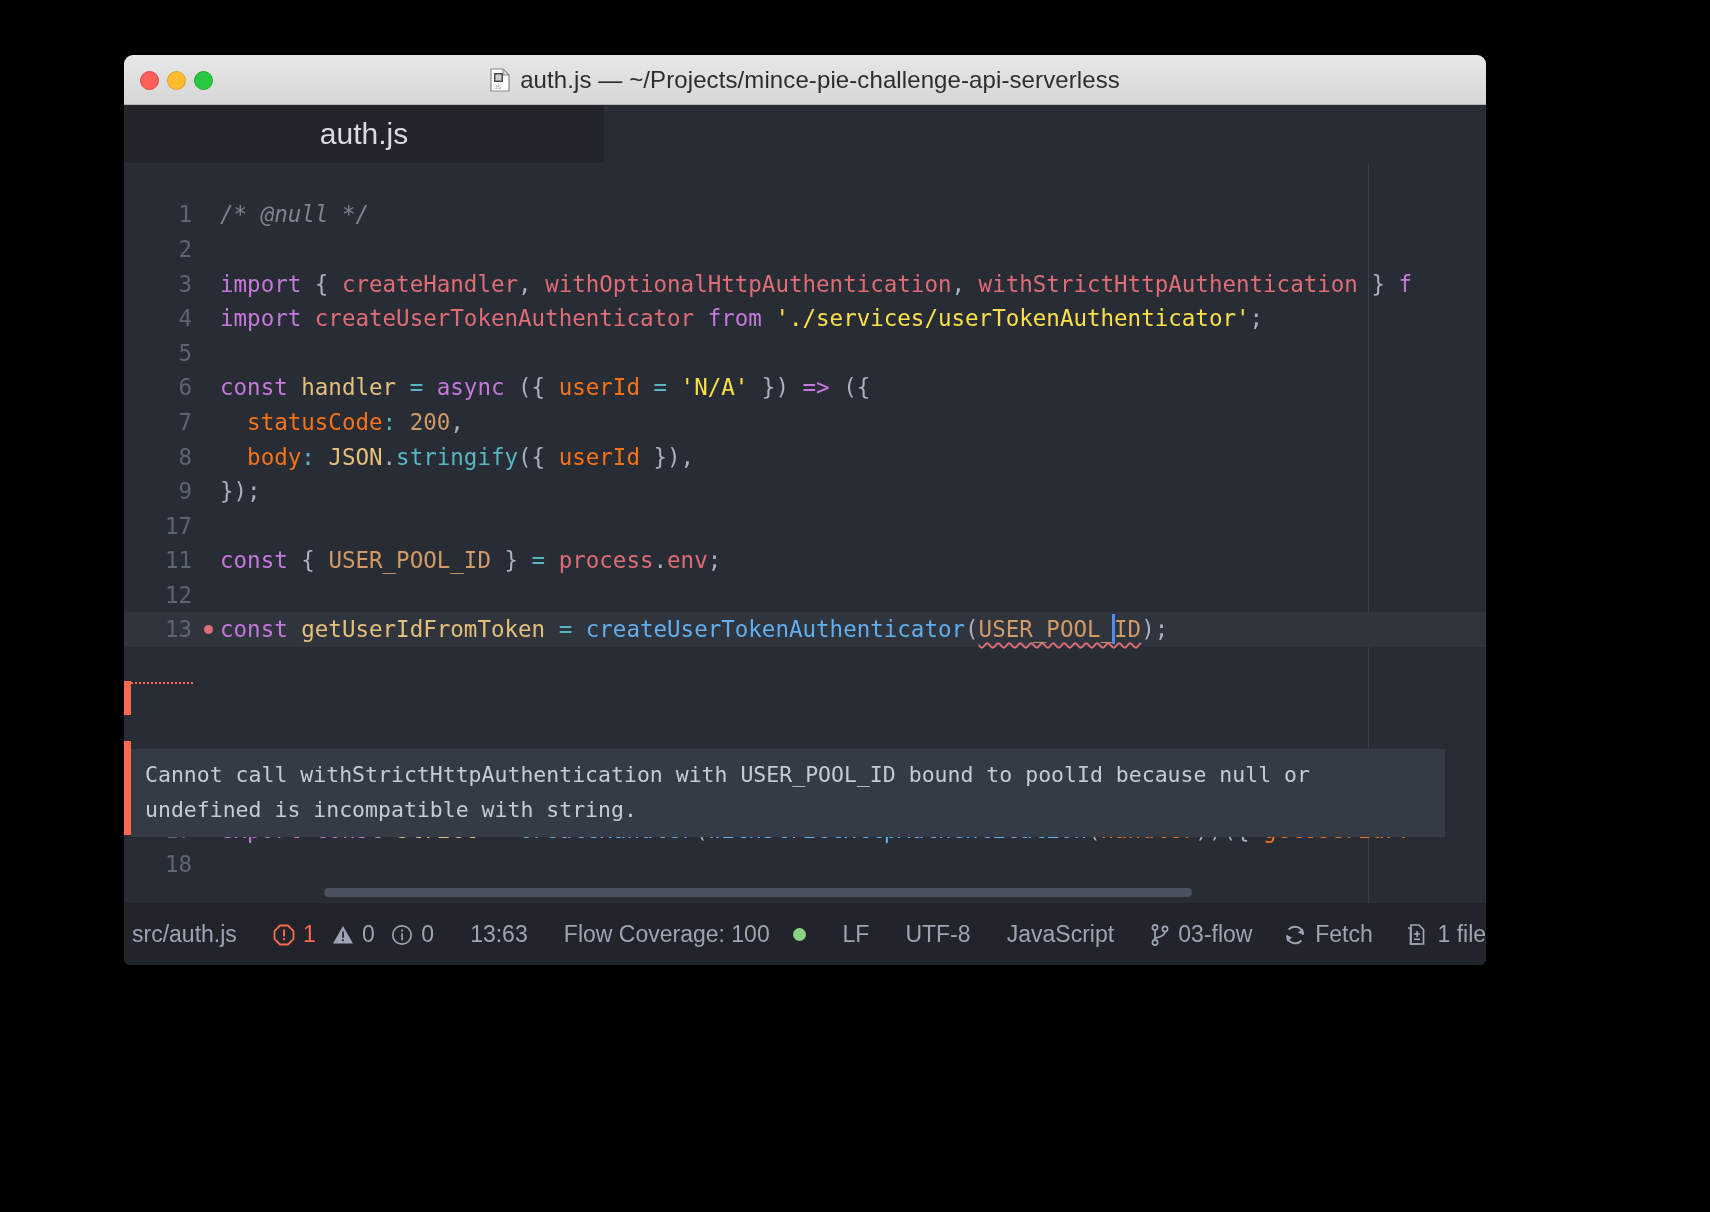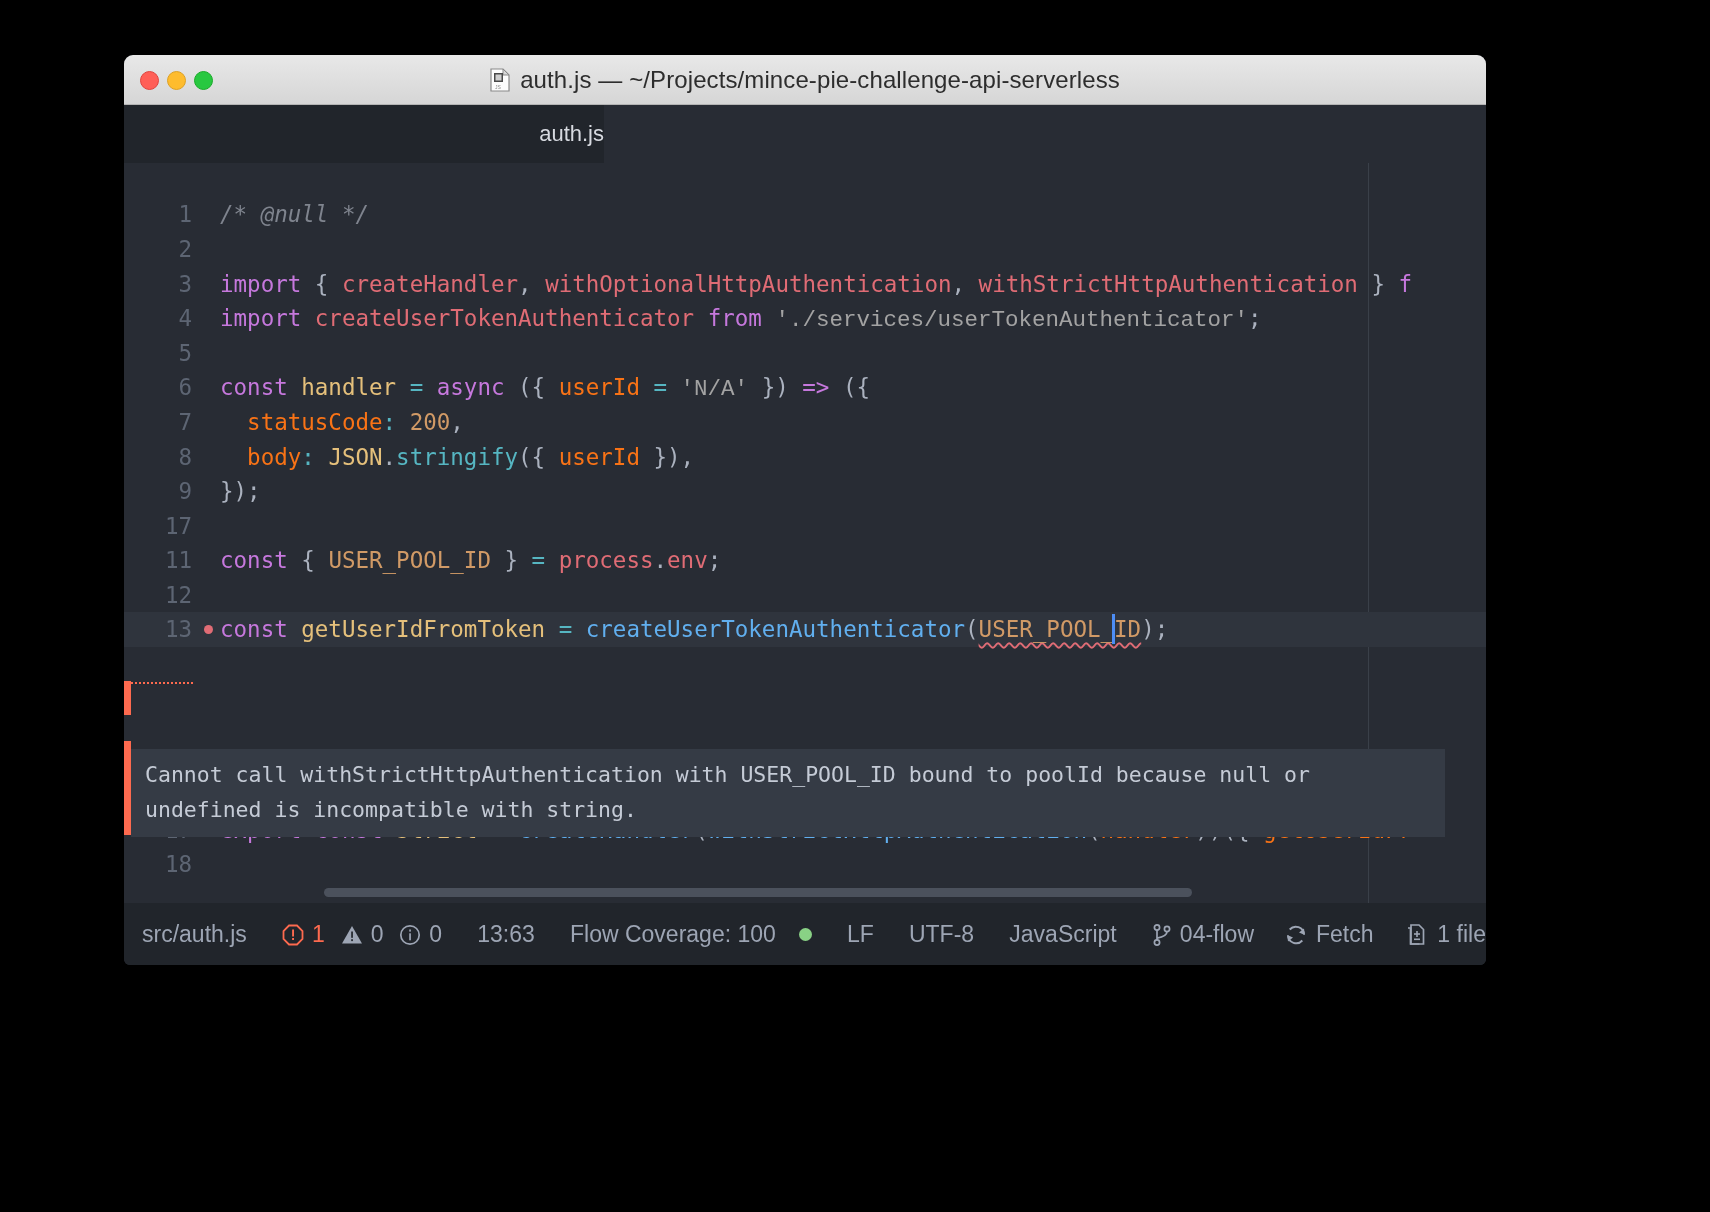--- a/index.html
+++ b/index.html
@@ -87,23 +87,23 @@
     top: 0;
     width: 5px;
     height: 58px;
     background: #4d8df5;
   }
   .tab {
     width: 480px;
     background: #21252b;
     display: flex;
     align-items: center;
-    justify-content: flex-end;
+    justify-content: center;
     color: #d7dae0;
-    font-size: 22px;
+    font-size: 30px;
     position: relative;
   }
   .tab.inactive-area {
     flex: 1;
     background: #282c34;
   }
 
   
   #editor {
     position: relative;
@@ -151,21 +151,21 @@
   .code-line.highlight {
     background: #2f343d;
   }
 
   
   .c-comment { color: #7f848e; font-style: italic; }
   .c-kw      { color: #c678dd; }
   .c-var     { color: #e06c75; }
   .c-punct   { color: #abb2bf; }
   .c-fn      { color: #61afef; }
-  .c-str     { color: #a3a3a3; font-family: Liberation Mono, monospace; }
+  .c-str     { color: #fde047; }
   .c-num     { color: #d19a66; }
   .c-op      { color: #56b6c2; }
   .c-prop    { color: #e5c07b; }
   .c-const   { color: #d19a66; }
   .c-plain   { color: #f97316; }
 
   .squiggle {
     text-decoration: underline wavy #e06c75;
     text-underline-offset: 5px;
     text-decoration-thickness: 2px;
@@ -240,21 +240,21 @@
     border-radius: 5px;
     background: #4b515c;
   }
 
   
   #statusbar {
     height: 63px;
     background: #21252b;
     display: flex;
     align-items: center;
-    padding-left: 18px;
+    padding-left: 8px;
     gap: 0px;
     color: #9da5b4;
     font-size: 23px;
   }
   .status-item {
     display: flex;
     align-items: center;
     gap: 8px;
     white-space: nowrap;
   }
@@ -414,21 +414,21 @@
     <span class="status-item">
       <span>
         <svg class="ico" width="20" height="24" viewBox="0 0 20 24">
           <circle cx="5" cy="4.5" r="2.6" fill="none" stroke="#9da5b4" stroke-width="1.7"></circle>
           <circle cx="5" cy="19.5" r="2.6" fill="none" stroke="#9da5b4" stroke-width="1.7"></circle>
           <circle cx="15" cy="6" r="2.6" fill="none" stroke="#9da5b4" stroke-width="1.7"></circle>
           <path d="M5 7.1 V17" stroke="#9da5b4" stroke-width="1.7" fill="none"></path>
           <path d="M15 8.6 q0 5 -10 6.5" stroke="#9da5b4" stroke-width="1.7" fill="none"></path>
         </svg>
       </span>
-      <span>04-flow</span>
+      <span>03-flow</span>
     </span>
     <span class="sp-34"></span>
 
     <span class="status-item">
       <span>
         <svg class="ico" width="24" height="24" viewBox="0 0 24 24">
           <path d="M20 11.5 a8.2 8.2 0 0 0 -14.3 -5" fill="none" stroke="#9da5b4" stroke-width="1.9"></path>
           <path d="M4 12.5 a8.2 8.2 0 0 0 14.3 5" fill="none" stroke="#9da5b4" stroke-width="1.9"></path>
           <polygon points="20,5.5 20.8,12 15,9.6" fill="#9da5b4"></polygon>
           <polygon points="4,18.5 3.2,12 9,14.4" fill="#9da5b4"></polygon>

